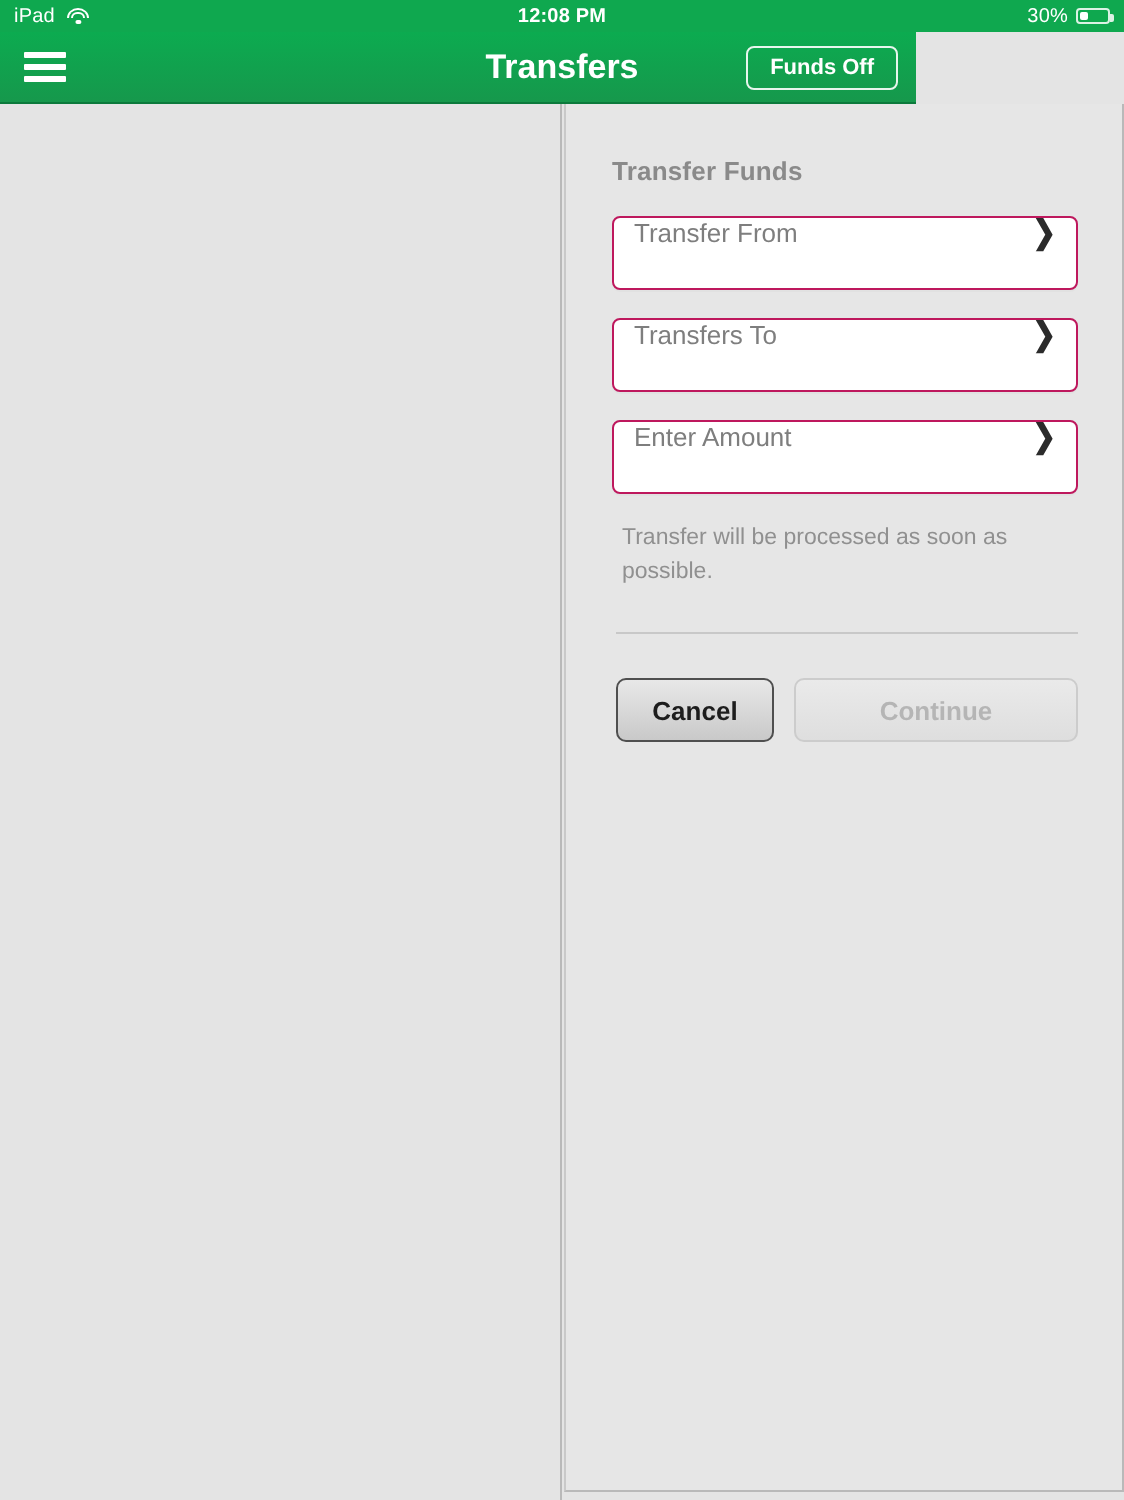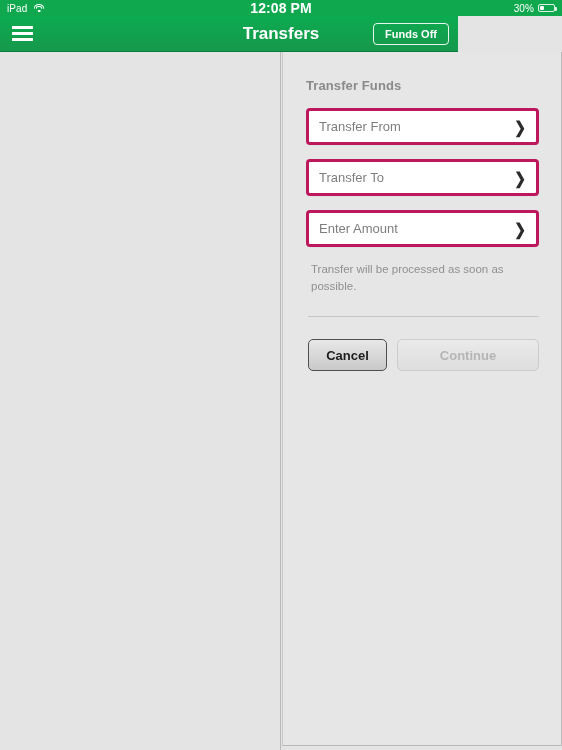--- a/index.html
+++ b/index.html
@@ -15,21 +15,21 @@
     position:absolute; top:0; left:0; width:562px; height:16px;
     background:#0fa84f;
     display:flex; align-items:center;
     padding:0 7px;
     color:#ffffff; font-size:10px; letter-spacing:0.1px;
   }
   #status-left{ display:flex; align-items:center; gap:6px; }
   #status-right{ display:flex; align-items:center; gap:4px; margin-left:auto; }
   #status-center{
     position:absolute; left:0; width:562px; text-align:center;
-    font-size:14px; font-weight:bold; color:#fff; pointer-events:none;
+    font-size:10px; font-weight:bold; color:#fff; pointer-events:none;
   }
   .wifi-icon{ display:inline-block; width:11px; height:9px; position:relative; }
   .wifi-icon i{
     position:absolute; left:50%; transform:translateX(-50%);
     border:1.4px solid #fff; border-bottom:none; border-radius:50% 50% 0 0 / 100% 100% 0 0;
   }
   .wifi-icon i:nth-child(1){ width:11px; height:5px; top:0px; }
   .wifi-icon i:nth-child(2){ width:7px;  height:3.4px; top:2.3px; }
   .wifi-icon i:nth-child(3){
     width:2.6px; height:2.6px; top:6px; border:none; background:#fff; border-radius:50%;
@@ -89,24 +89,24 @@
 
   
   #form-area{ padding:26px 22px 0 23px; }
   #section-title{
     color:#8a8a8a; font-size:13px; margin-bottom:15px; letter-spacing:.1px;font-weight:bold;
   }
   .field-row{
     position:relative;
     height:37px;
     background:#ffffff;
-    border:3px solid #be185d;
+    border:1px solid #be185d;
     border-radius:4px;
     margin-bottom:14px;
-    display:flex; align-items:center;
+    display:flex; align-items:flex-start;
     padding:0 10px;
     cursor:pointer;
     box-shadow:0 1px 0 rgba(0,0,0,.02);
   }
   .field-label{ color:#7e7e7e; font-size:13px; }
   .chevron{
     margin-left:auto;
     color:#2b2b2b; font-size:14px; font-weight:bold; line-height:1;
     transform:scaleY(1.15);
   }
@@ -177,21 +177,21 @@
   <div id="form-area">
 
     <div id="section-title">Transfer Funds</div>
 
     <div class="field-row">
       <span class="field-label">Transfer From</span>
       <span class="chevron">❯</span>
     </div>
 
     <div class="field-row">
-      <span class="field-label">Transfer To</span>
+      <span class="field-label">Transfers To</span>
       <span class="chevron">❯</span>
     </div>
 
     <div class="field-row">
       <span class="field-label">Enter Amount</span>
       <span class="chevron">❯</span>
     </div>
 
     <div id="helper-text">Transfer will be processed as soon as possible.</div>
 

